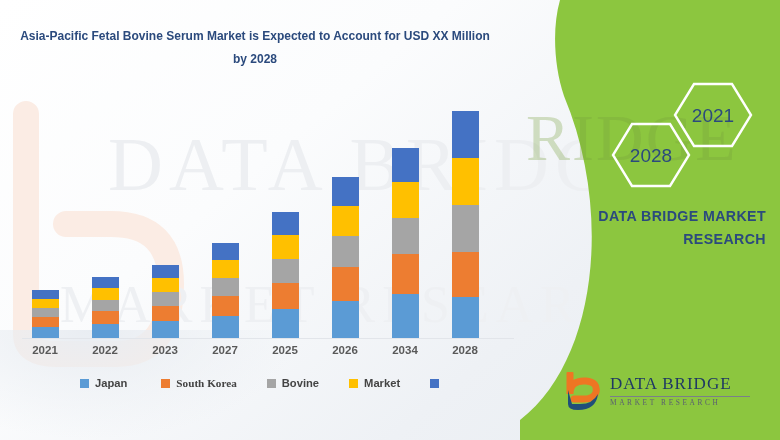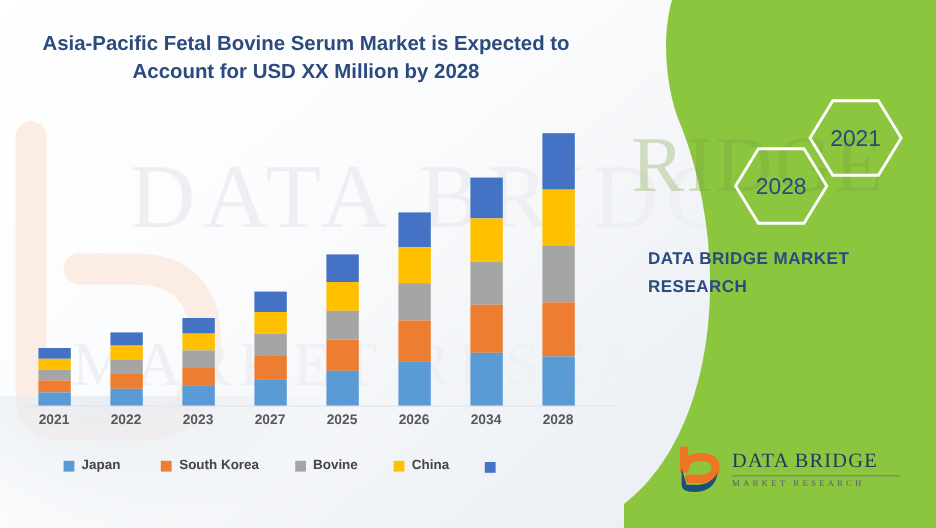--- a/index.html
+++ b/index.html
@@ -16,47 +16,47 @@
                font-size:52px;letter-spacing:7px;color:#eef0f3;font-family:"Liberation Serif",serif;
                line-height:70px;white-space:nowrap;user-select:none;}
   .wm-b{position:absolute;left:-34px;top:84px;width:250px;height:300px;user-select:none;}
   .wm-b svg{width:100%;height:100%;}
   .wm-swoosh{position:absolute;left:0;top:330px;width:300px;height:110px;
              background:radial-gradient(ellipse at 30% 0%,#e9edf2 0%,rgba(233,237,242,0) 70%);}
 
   
   .left-pane{position:absolute;left:0;top:0;width:540px;height:440px;}
   .chart-title{position:absolute;left:20px;top:25px;width:470px;text-align:center;
-               font-size:17px;line-height:23px;color:#2b4a7d;font-weight:600;}
+               font-size:12px;line-height:23px;color:#2b4a7d;font-weight:600;}
 
   .plot{position:absolute;left:18px;top:95px;width:505px;height:245px;}
   .baseline{position:absolute;left:4px;top:243px;width:492px;height:1px;background:#e2e5ea;}
 
   .bar{position:absolute;bottom:2px;width:27px;display:flex;flex-direction:column;}
   .seg{width:100%;}
 
   .xlabels{position:absolute;left:18px;top:344px;width:505px;height:20px;}
   .xlab{position:absolute;top:0;width:60px;text-align:center;font-size:11.5px;
         font-weight:bold;color:#595959;}
 
-  .legend{position:absolute;left:7px;top:372px;width:505px;height:22px;
-          display:flex;align-items:flex-end;}
+  .legend{position:absolute;left:34px;top:372px;width:505px;height:22px;
+          display:flex;align-items:center;}
   .lg-item{display:flex;align-items:center;font-size:11.2px;color:#444;font-weight:600;}
   .lg-box{width:9px;height:9px;margin-right:6px;flex:0 0 auto;}
 
   
   .right-pane{position:absolute;left:520px;top:0;width:260px;height:440px;overflow:hidden;}
   .green-shape{position:absolute;left:0;top:0;width:260px;height:440px;}
   .rp-title{position:absolute;left:22px;top:8px;width:222px;text-align:center;
             font-size:13.6px;line-height:22px;color:#fff;font-weight:500;z-index:3;}
   .rp-wm{position:absolute;left:6px;top:100px;width:254px;font-size:66px;letter-spacing:2px;
          color:rgba(120,160,60,.30);font-family:"Liberation Serif",serif;white-space:nowrap;z-index:1;}
   .hexwrap{position:absolute;left:82px;top:82px;width:160px;height:110px;z-index:3;}
   .hexwrap svg{width:100%;height:100%;}
-  .rp-brand{position:absolute;left:20px;top:205px;width:226px;text-align:left;
+  .rp-brand{position:absolute;left:20px;top:205px;width:226px;text-align:right;
             font-size:14.2px;line-height:23px;color:#2b4a7d;font-weight:600;letter-spacing:.4px;z-index:3;}
   .logo{position:absolute;left:42px;top:370px;width:190px;height:46px;z-index:3;}
   .logo-mark{position:absolute;left:0;top:2px;width:42px;height:40px;}
   .logo-mark svg{width:100%;height:100%;}
   .logo-name{position:absolute;left:48px;top:4px;font-size:17px;letter-spacing:1px;
              color:#1f3864;font-family:"Liberation Serif",serif;}
   .logo-rule{position:absolute;left:48px;top:26px;width:140px;height:1px;background:#7a7f8a;}
   .logo-sub{position:absolute;left:48px;top:28px;font-size:7.4px;letter-spacing:2.6px;
             color:#5b6070;font-family:"Liberation Serif",serif;}
 </style>
@@ -147,31 +147,31 @@
         <div class="xlab" style="left: 297px;">2026</div>
         <div class="xlab" style="left: 357px;">2034</div>
         <div class="xlab" style="left: 417px;">2028</div>
       </div>
 
     <div class="legend" id="legend">
         <div class="lg-item" style="margin-left: 46px;">
           <span class="lg-box" style="background: rgb(91, 155, 213);"></span>
           <span>Japan</span>
         </div>
-        <div class="lg-item" style="margin-left: 34px;">
+        <div class="lg-item" style="margin-left: 34px; font-family: Liberation Serif, serif;">
           <span class="lg-box" style="background: rgb(237, 125, 49);"></span>
           <span>South Korea</span>
         </div>
         <div class="lg-item" style="margin-left: 30px;">
           <span class="lg-box" style="background: rgb(165, 165, 165);"></span>
           <span>Bovine</span>
         </div>
         <div class="lg-item" style="margin-left: 30px;">
           <span class="lg-box" style="background: rgb(255, 192, 0);"></span>
-          <span>China</span>
+          <span>Market</span>
         </div>
         <div class="lg-item" style="margin-left: 30px;">
           <span class="lg-box" style="background: rgb(68, 114, 196);"></span>
         </div>
       </div>
   </div>
 
   <div class="right-pane">
 
     <svg class="green-shape" viewBox="0 0 260 440" preserveAspectRatio="none">

